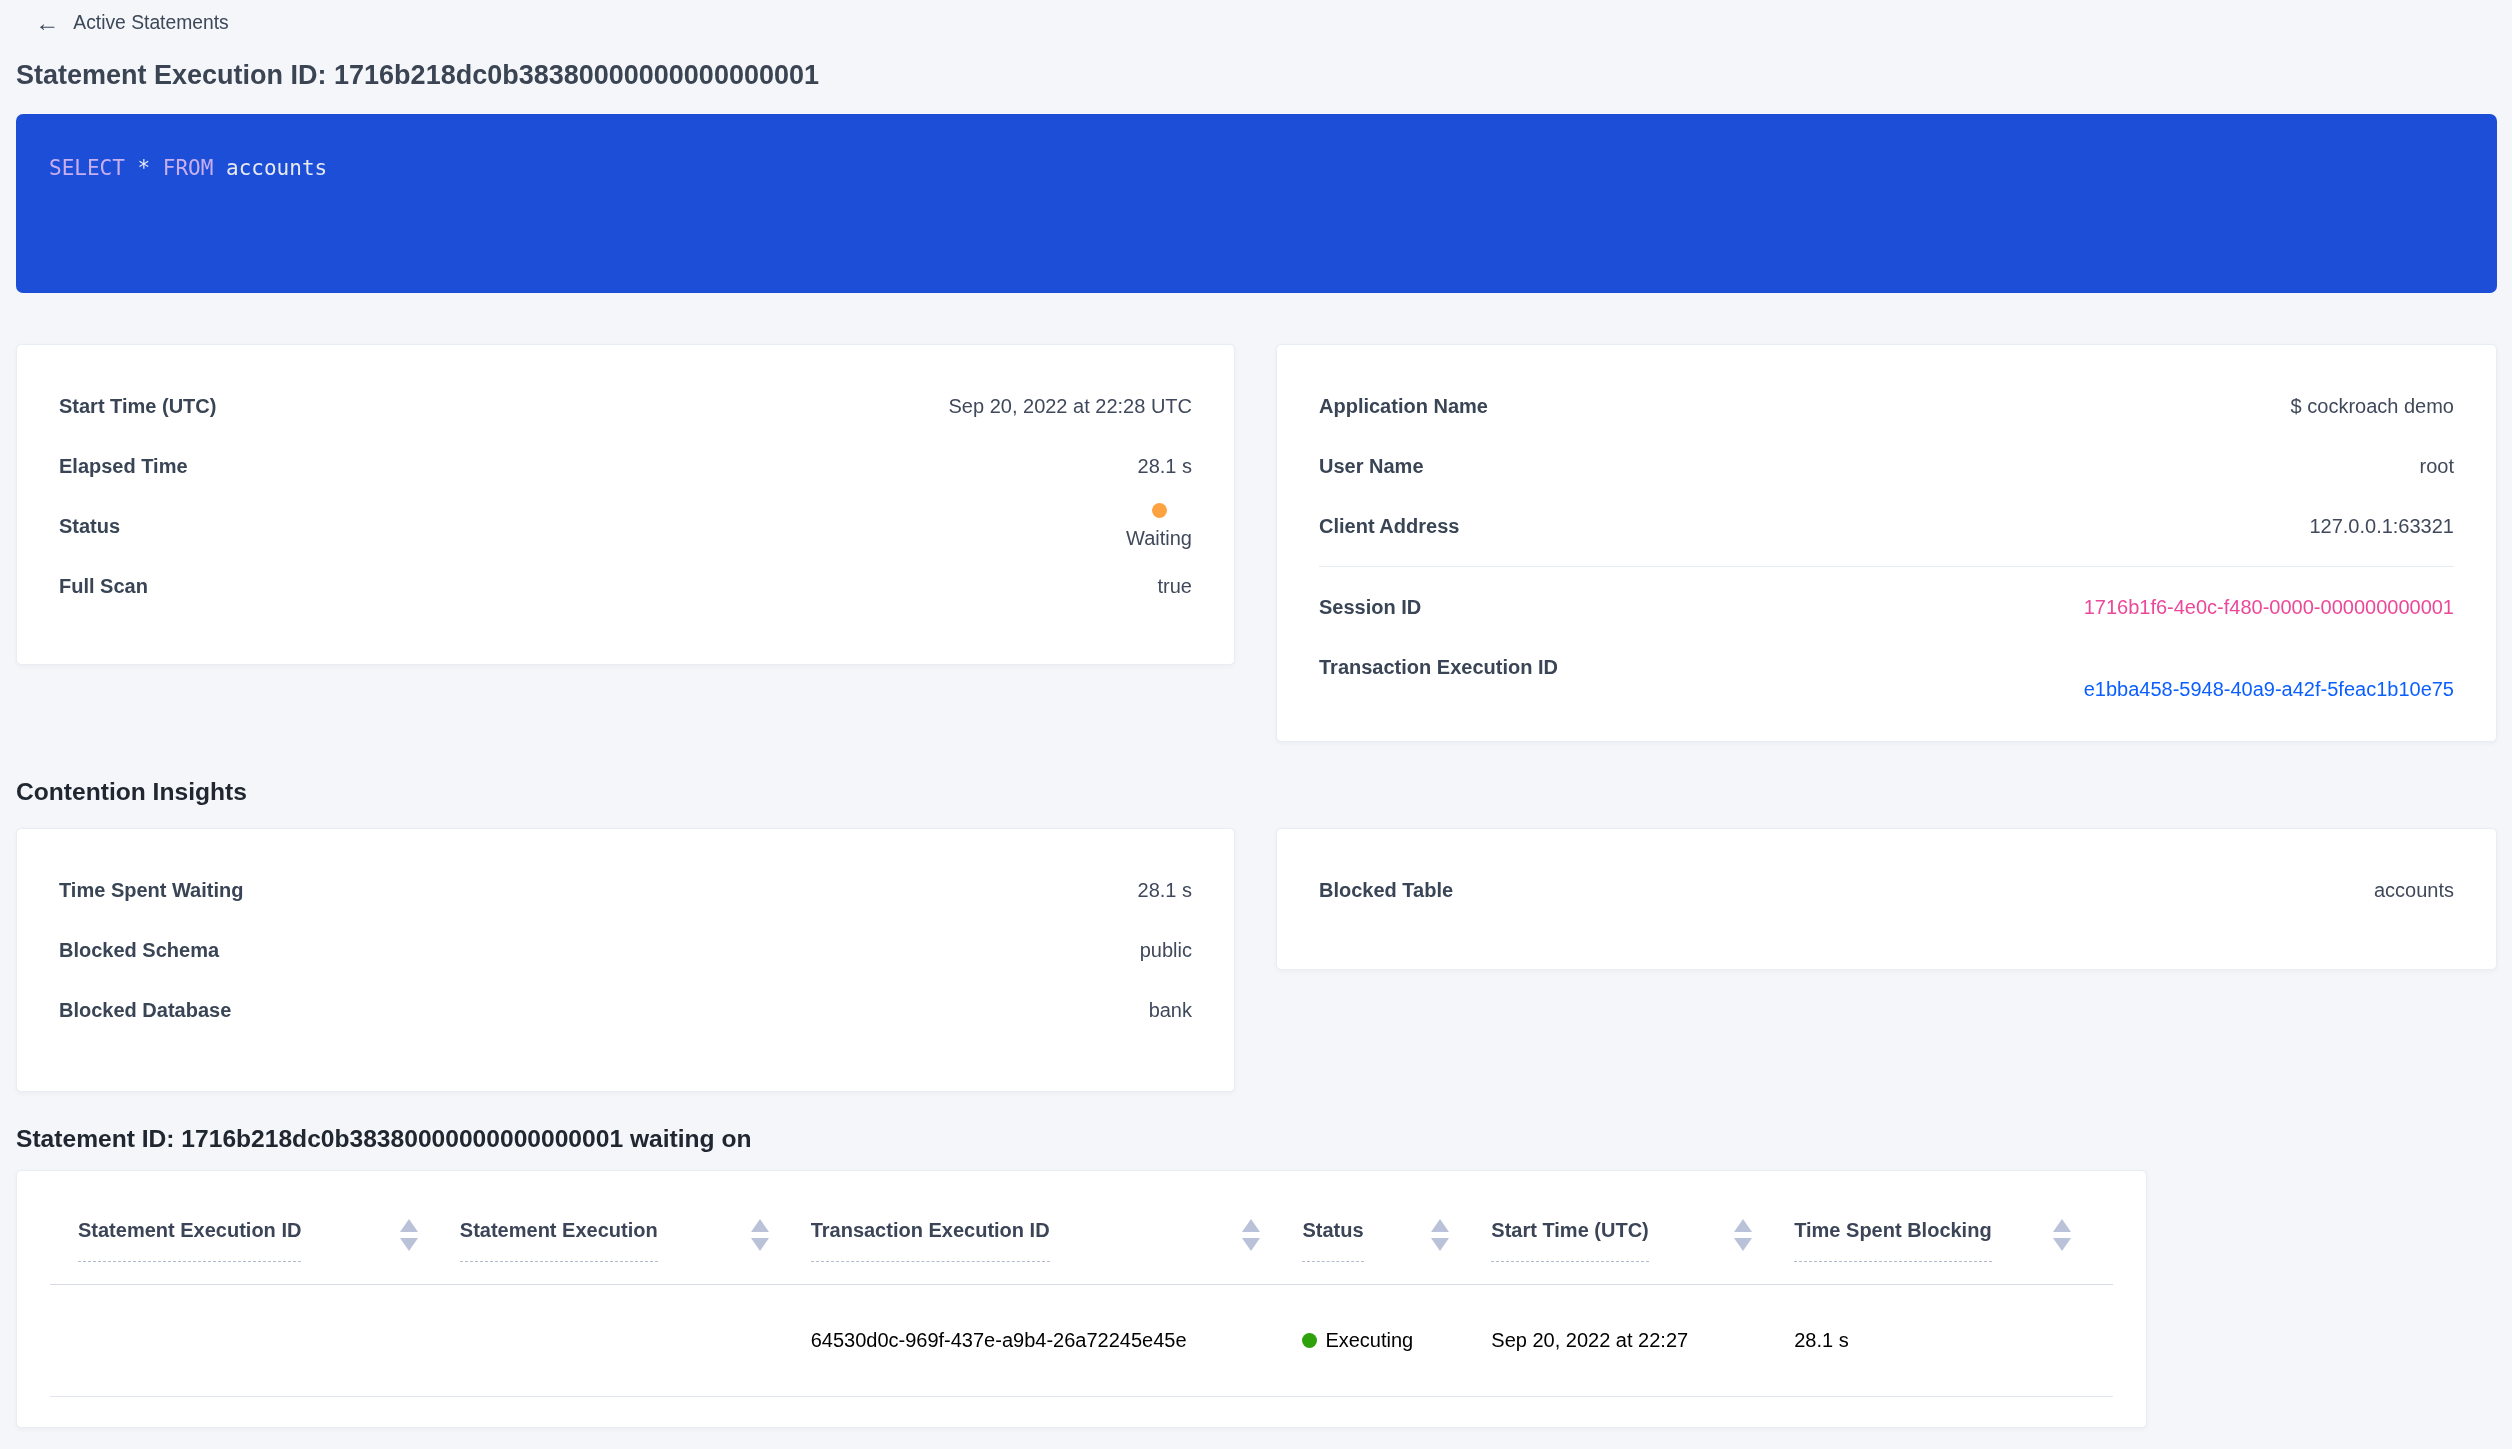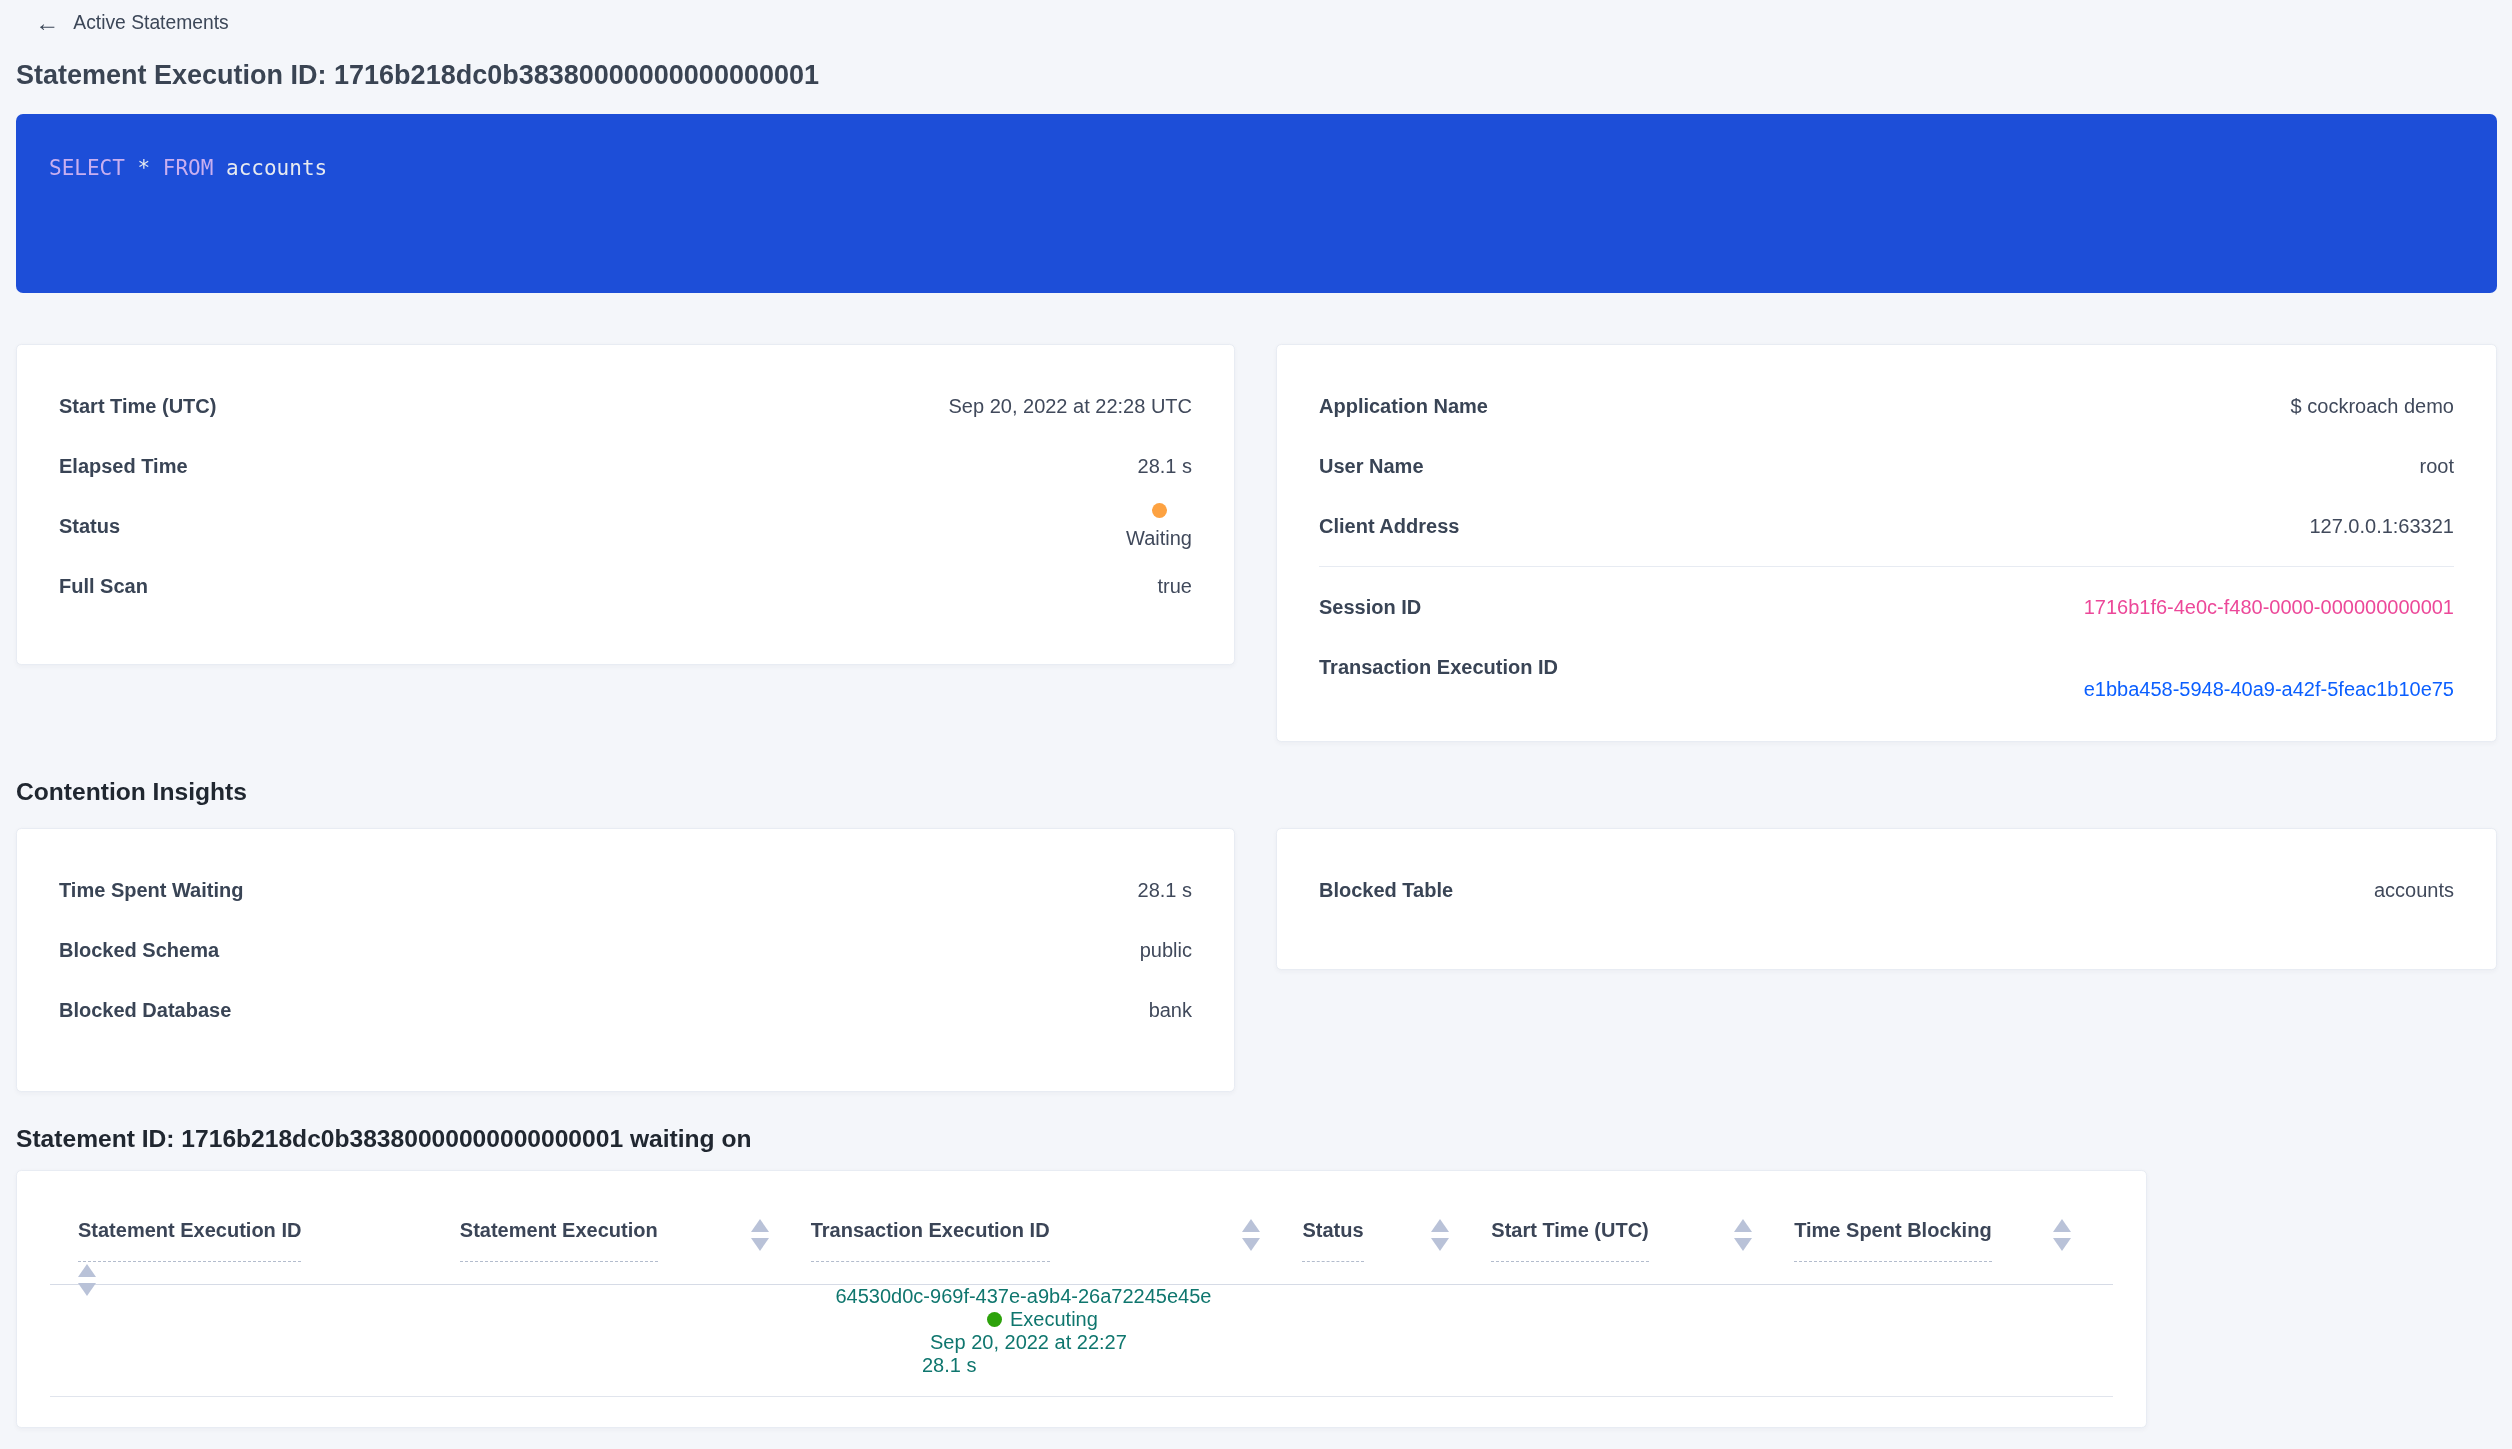--- a/index.html
+++ b/index.html
@@ -96,23 +96,23 @@
   .tri-up {
     width: 0; height: 0; border-left: 9.7px solid transparent;
     border-right: 9.7px solid transparent; border-bottom: 13px solid #b9c2d8;
   }
   .tri-down {
     width: 0; height: 0; border-left: 9.7px solid transparent;
     border-right: 9.7px solid transparent; border-top: 13px solid #b9c2d8;
   }
   .t-row {
     display: flex; align-items: center; height: 112px;
-    border-bottom: 0.9px solid #e1e5ed; font-size: 20px; color: #0f766e; flex-direction: column;
-  }
-  .c1 { width: 410px; padding-left: 28px; flex-direction: column; }
+    border-bottom: 0.9px solid #e1e5ed; font-size: 20px; color: #000000;
+  }
+  .c1 { width: 410px; padding-left: 28px; }
   .c2 { width: 351px; }
   .c3 { width: 492px; }
   .c4 { width: 189px; }
   .c5 { width: 303px; }
   .c6 { width: 319px; }
   .td { white-space: nowrap; }
   .td-status { display: flex; align-items: center; gap: 8px; }
 </style>
 </head>
 <body>

